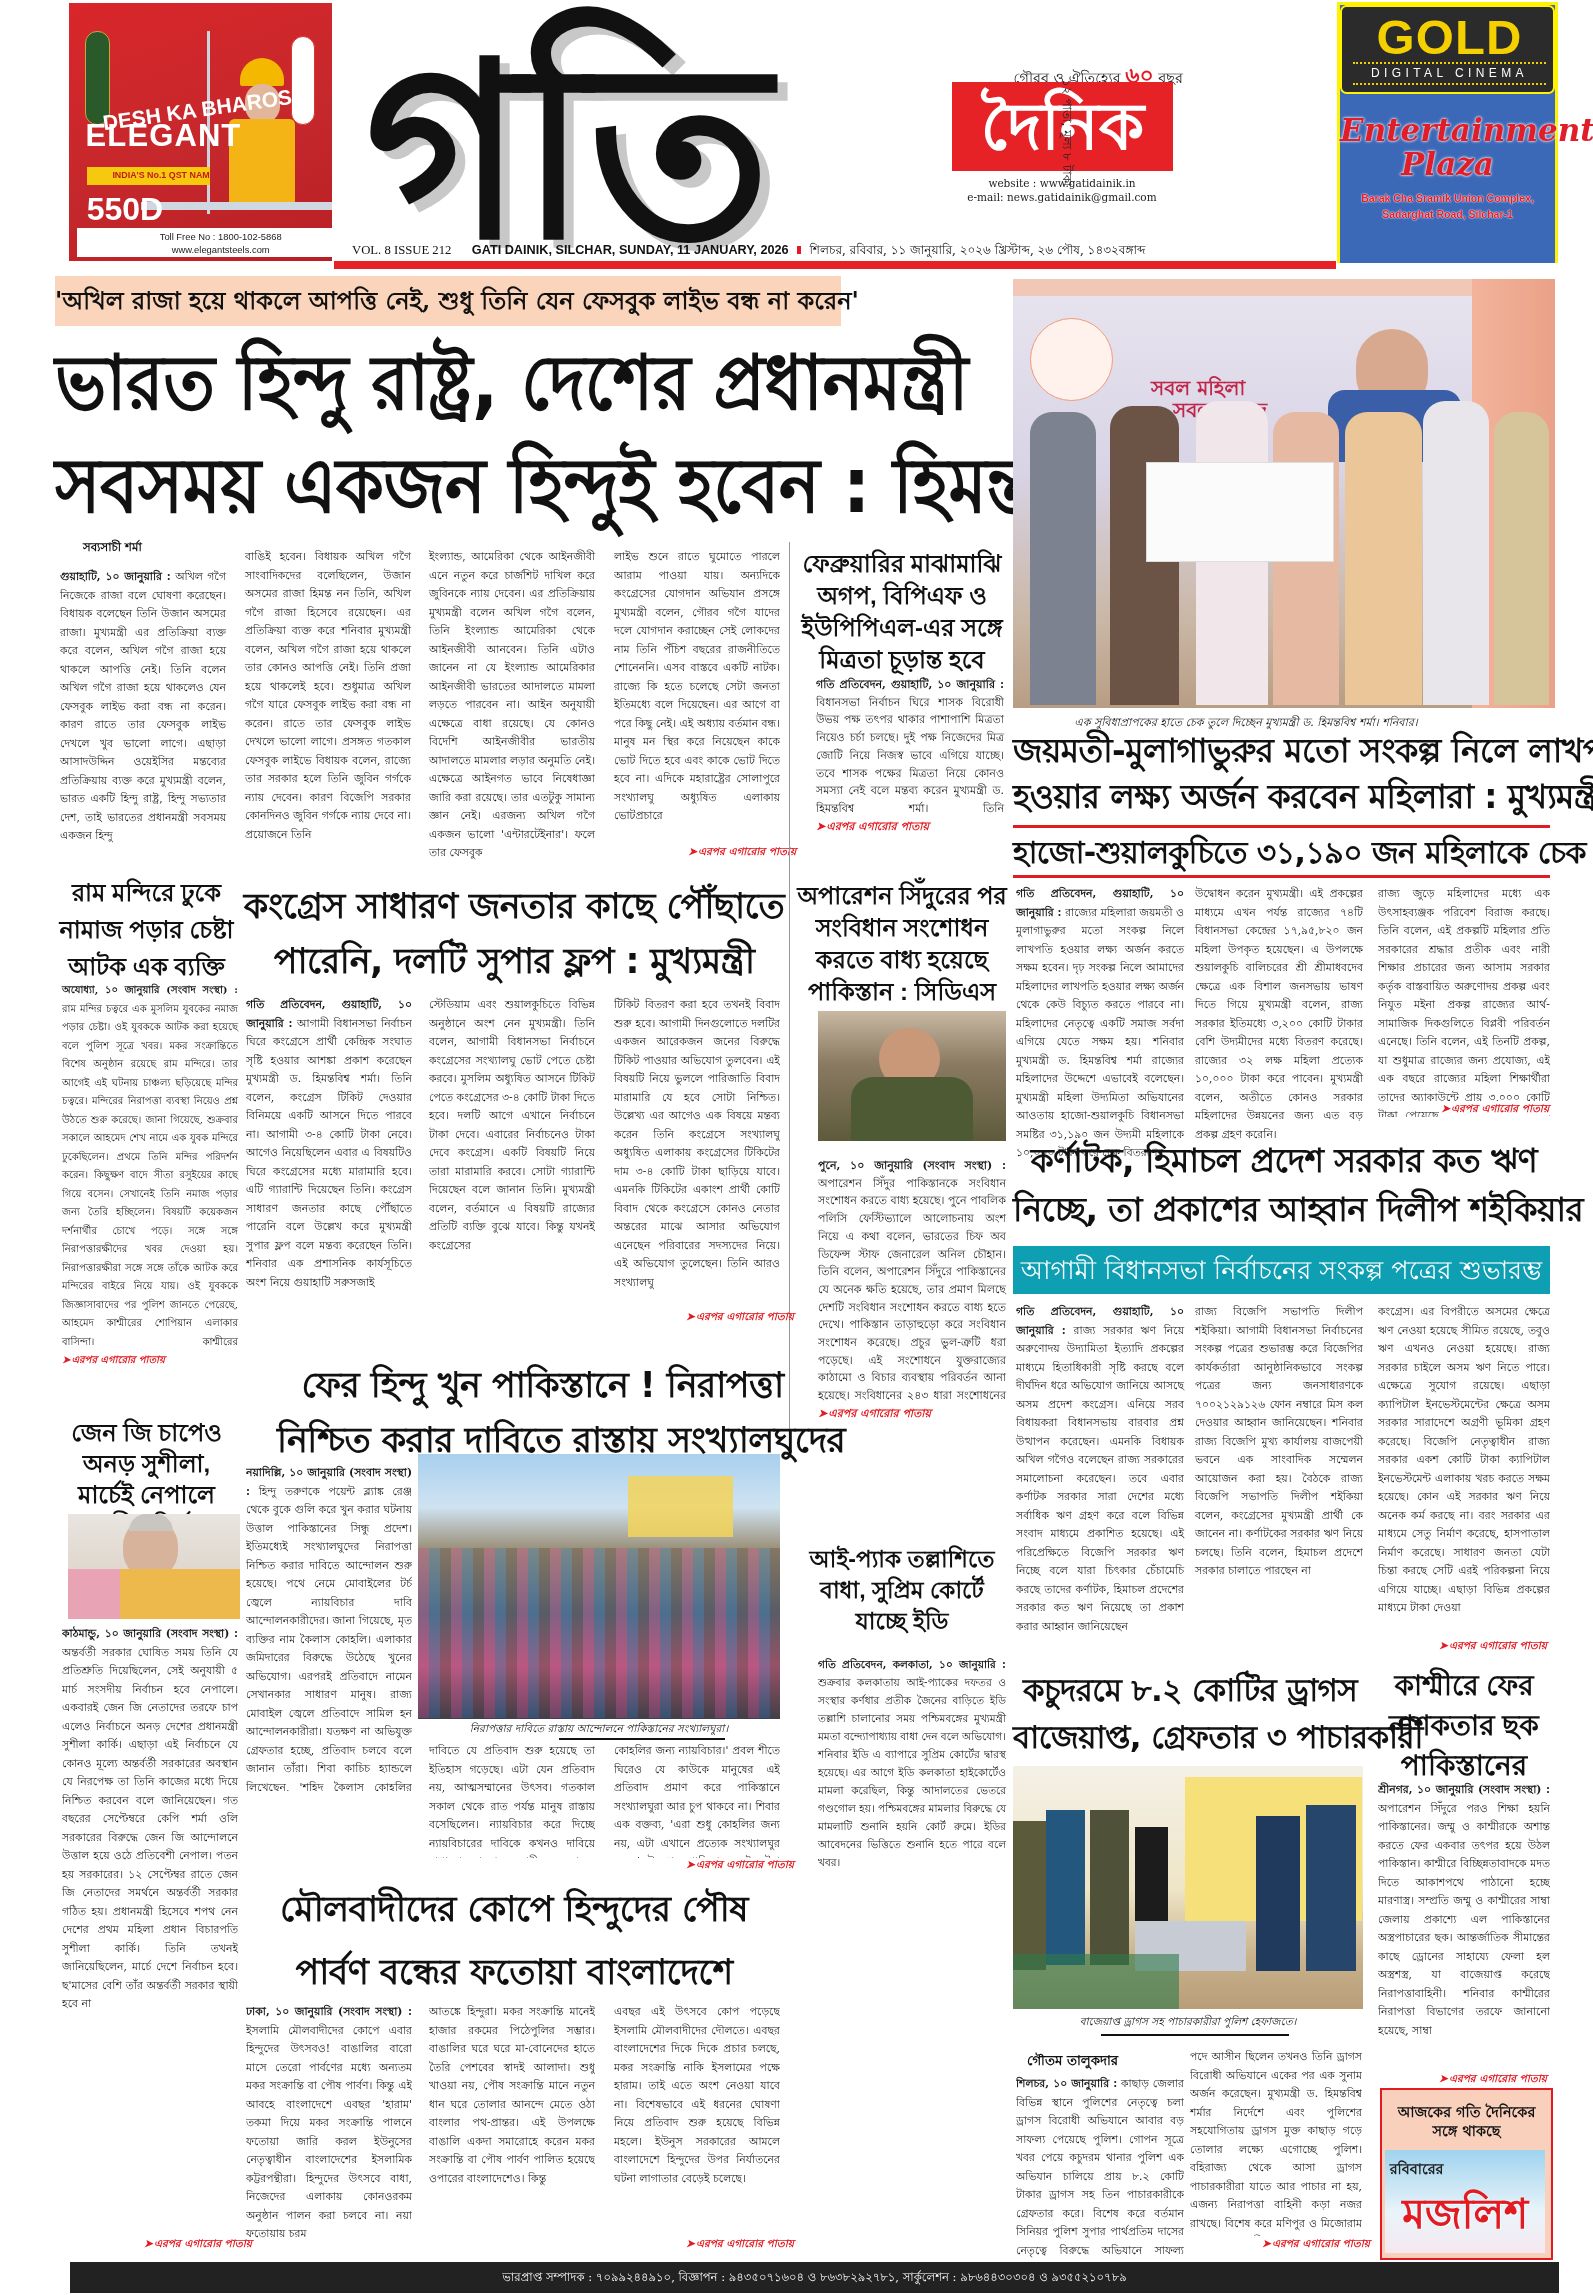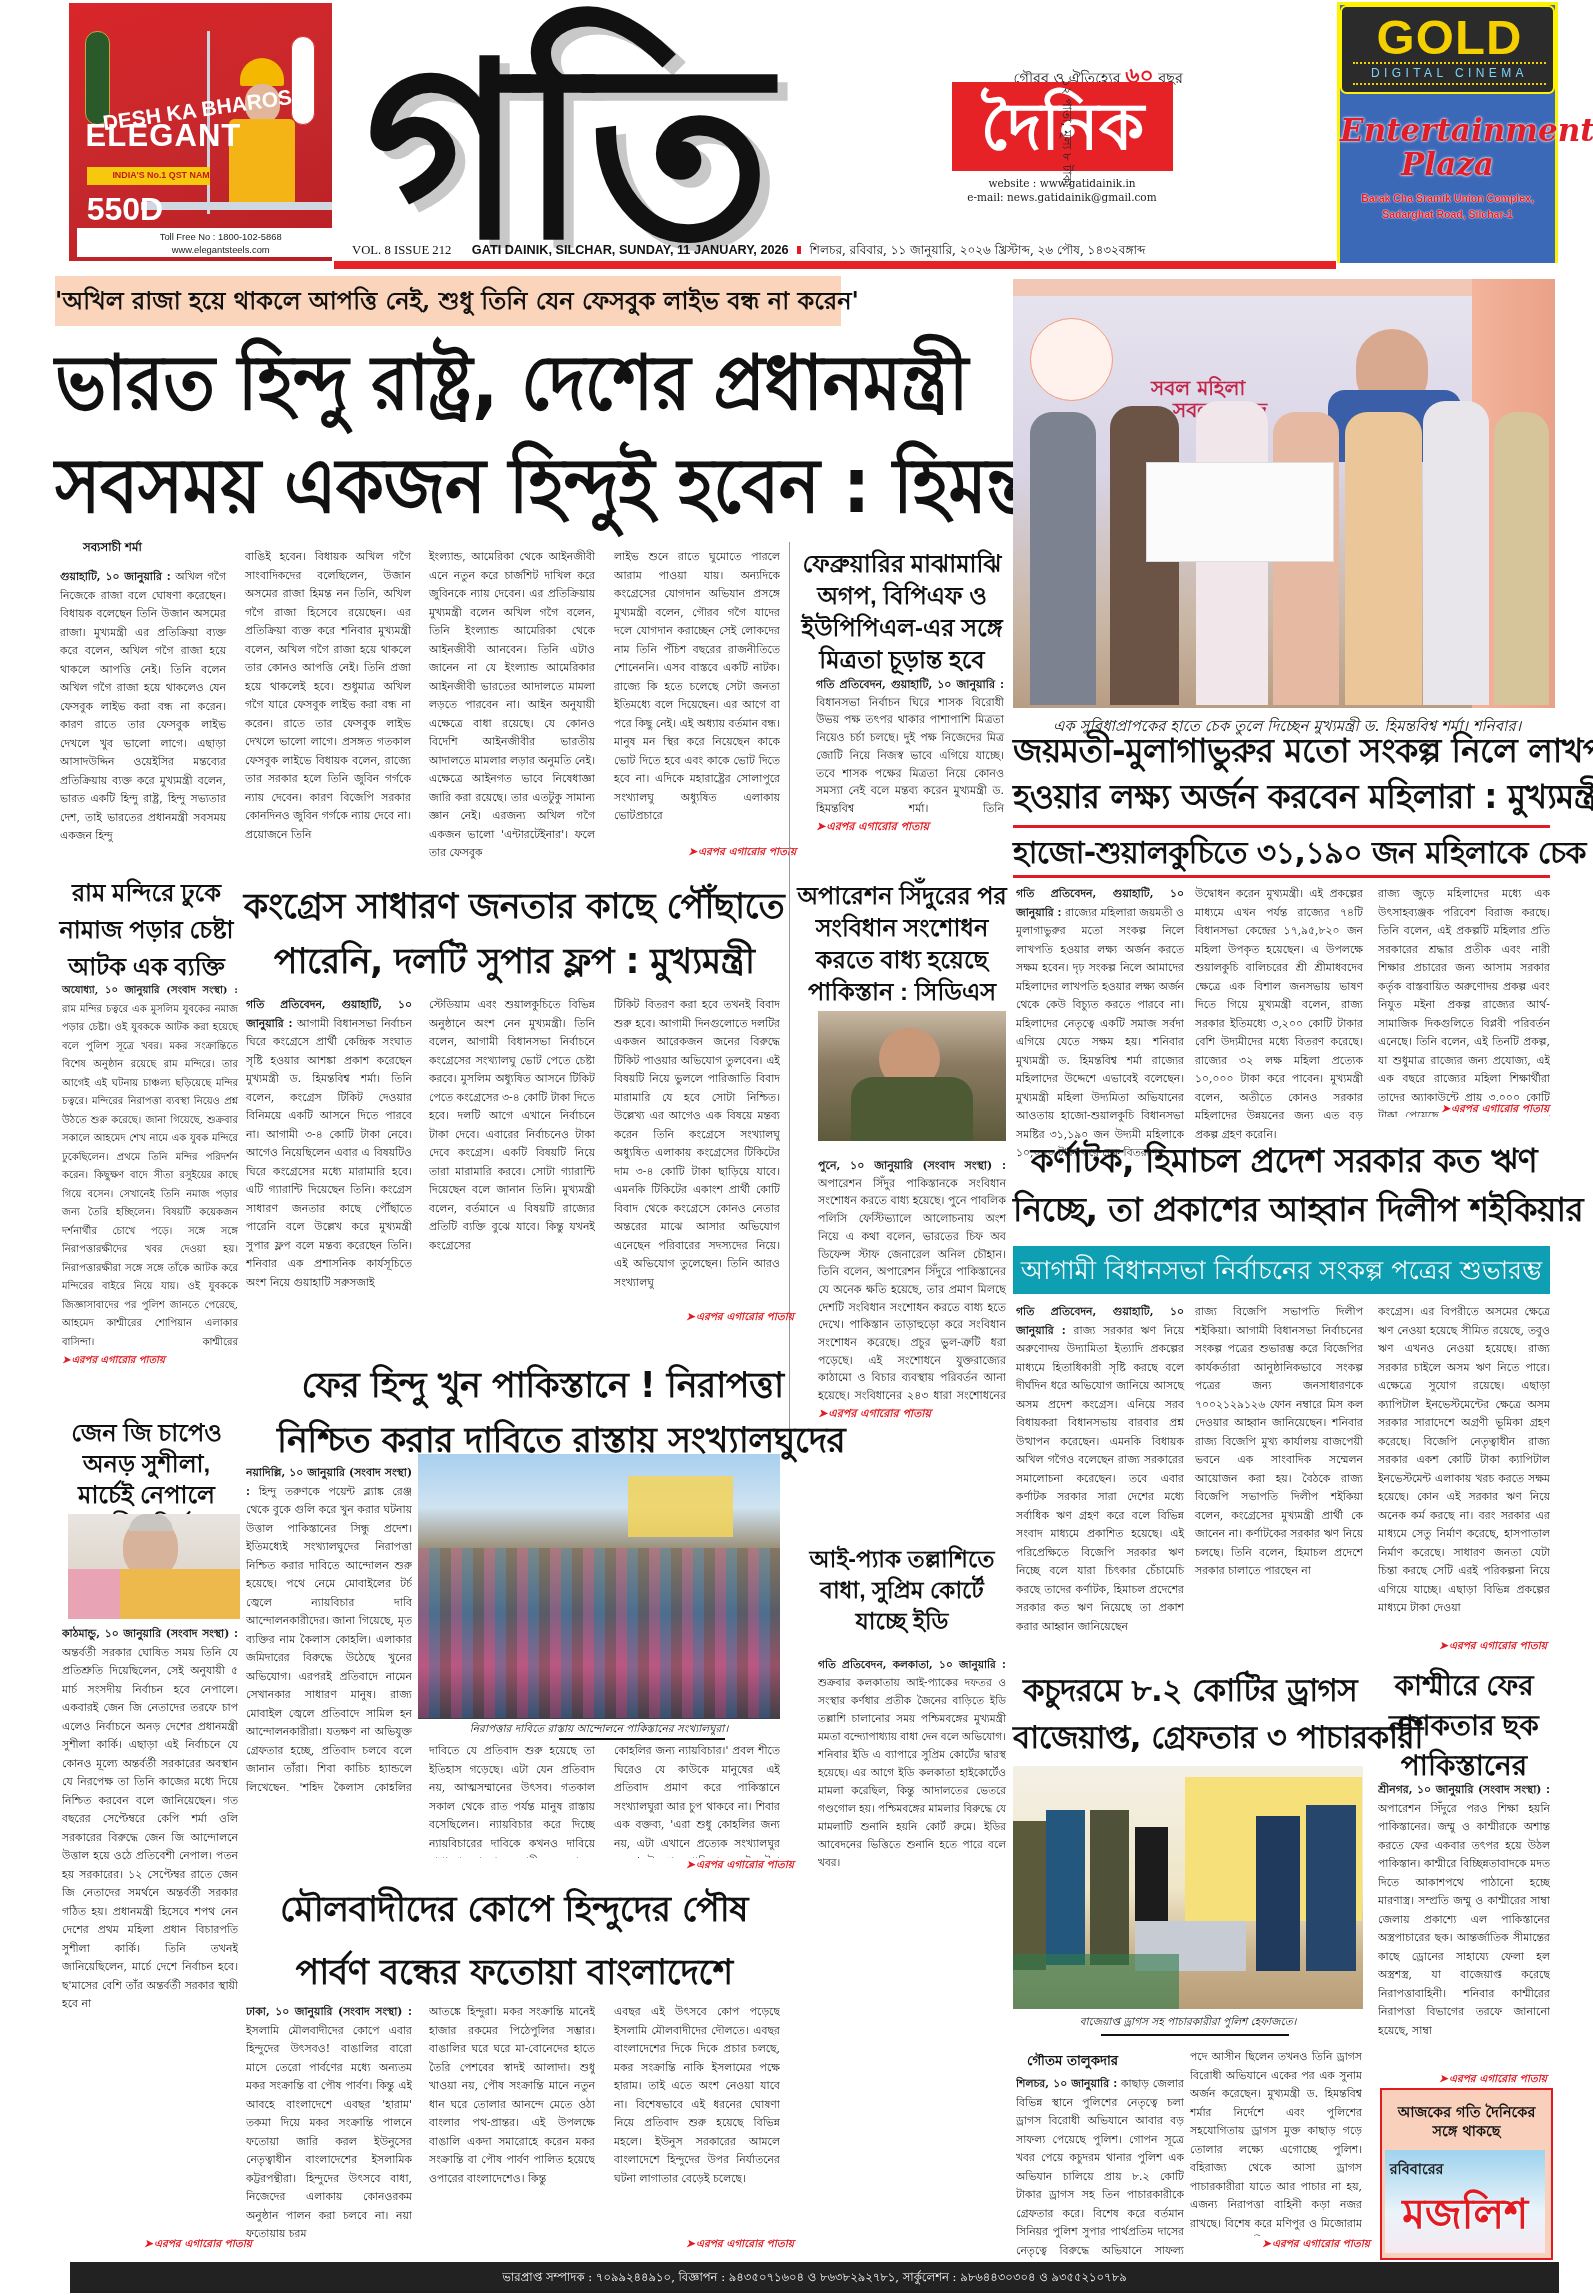--- a/index.html
+++ b/index.html
@@ -29,21 +29,21 @@
 #tagline{left:962px;top:58px;width:221px;text-align:right;font-size:14.4px;white-space:nowrap}
 #tagline .num{color:#e21b22;font-weight:bold;font-size:22px}
 #dainik-box{left:952px;top:82px;width:221px;height:89px;background:#e62227;color:#fff;font-size:65px;font-weight:bold;text-align:center;line-height:89px;font-family:"DejaVu Sans",sans-serif}
 #web{left:957px;top:176px;width:210px;text-align:center;font-size:10.5px;line-height:14.4px;color:#222}
 
 #price{left:1055px;top:66px;width:22px;height:133px;writing-mode:vertical-rl;font-size:12px;color:#222;text-align:center}
 
 #ad-right{left:1337px;top:2.2px;width:221px;height:261px;background:#3c68b8;border:3.3px solid #fff200;border-bottom:none}
 #ad-right .gold-box{position:absolute;left:0;top:0;width:215px;height:89px;background:#2b2b2b;border:2.2px solid #fff200;border-radius:6.6px}
 #ad-right .gold{position:absolute;left:11px;top:2.2px;width:193px;text-align:center;font-size:49px;font-weight:900;color:#f4d000;font-family:"Liberation Sans",sans-serif;letter-spacing:1.1px}
-#ad-right .cinema{position:absolute;left:11px;top:55px;width:193px;text-align:center;font-size:12px;color:#7dd3fc;letter-spacing:4.4px;font-family:"Liberation Sans",sans-serif;border-top:2.2px dotted #f4d000;border-bottom:2.2px dotted #f4d000;padding:2.2px 0}
+#ad-right .cinema{position:absolute;left:11px;top:55px;width:193px;text-align:center;font-size:12px;color:#ffffff;letter-spacing:4.4px;font-family:"Liberation Sans",sans-serif;border-top:2.2px dotted #f4d000;border-bottom:2.2px dotted #f4d000;padding:2.2px 0}
 #ad-right .ent{position:absolute;left:0;top:108px;width:215px;text-align:center;font-size:31px;font-style:italic;font-weight:bold;color:#e01e2a;text-shadow:0 0 3.3px #fff,0 0 1.7px #fff;font-family:"DejaVu Serif",serif;line-height:34px}
 #ad-right .addr{position:absolute;left:0;top:186px;width:215px;text-align:center;font-size:10.5px;font-weight:bold;color:#e01e2a;text-shadow:0 0 1.7px #fff,0 0 1.1px #fff;line-height:15.5px;font-family:"Liberation Sans",sans-serif}
 
 #dateline{left:352px;top:241px;width:985px;height:19px;font-size:12px;white-space:nowrap;line-height:19px}
 #dateline .vol{font-family:"Liberation Serif",serif;font-size:12.7px;margin-right:16.6px}
 #dateline .en{font-family:"Liberation Sans",sans-serif;font-weight:bold;font-size:12.7px}
 #dateline .sep{display:inline-block;width:4.4px;height:7.7px;background:#e21b22;margin:0 4.4px}
 #redbar{left:334px;top:261px;width:1002px;height:7.7px;background:#e62227}
 
 
@@ -181,21 +181,21 @@
 
   <div style="position:absolute;left:16.6px;top:133px;width:66px;height:293px;background:#7d8290;border-radius:22px 22px 0 0"></div>
   <div style="position:absolute;left:97px;top:127px;width:69px;height:299px;background:#6b5446;border-radius:22px 22px 0 0"></div>
   <div style="position:absolute;left:183px;top:122px;width:72px;height:304px;background:#f1e6ea;border-radius:22px 22px 0 0"></div>
   <div style="position:absolute;left:260px;top:133px;width:66px;height:293px;background:#e5b9a2;border-radius:22px 22px 0 0"></div>
   <div style="position:absolute;left:332px;top:133px;width:77px;height:293px;background:#eac699;border-radius:22px 22px 0 0"></div>
   <div style="position:absolute;left:410px;top:122px;width:66px;height:304px;background:#e8e6ea;border-radius:22px 22px 0 0"></div>
   <div style="position:absolute;left:481px;top:133px;width:55px;height:293px;background:#d6c49a;border-radius:22px 22px 0 0"></div>
   <div style="position:absolute;left:133px;top:183px;width:188px;height:100px;background:#fbfbfb;border:1.1px solid #ddd"></div>
 </div>
-<div class="abs caption" style="left:1016px;top:714px;width:542px;font-size:15px">এক সুবিধাপ্রাপকের হাতে চেক তুলে দিচ্ছেন মুখ্যমন্ত্রী ড. হিমন্তবিশ্ব শর্মা। শনিবার।</div>
+<div class="abs caption" style="left:975px;top:714px;width:542px;font-size:11px">এক সুবিধাপ্রাপকের হাতে চেক তুলে দিচ্ছেন মুখ্যমন্ত্রী ড. হিমন্তবিশ্ব শর্মা। শনিবার।</div>
 <div class="abs headline" style="left:1013px;top:728px;width:542px;font-size:33px;line-height:46px">জয়মতী-মুলাগাভুরুর মতো সংকল্প নিলে লাখপতি</div>
 <div class="abs headline" style="left:1013px;top:774px;width:542px;font-size:33px;line-height:46px">হওয়ার লক্ষ্য অর্জন করবেন মহিলারা : মুখ্যমন্ত্রী</div>
 <div class="redline" style="left:1013px;top:743px;width:0"></div>
 <div class="redline" style="left:1013px;top:825px;width:537px;height:3.3px"></div>
 <div class="abs headline" style="left:1013px;top:832px;width:537px;font-size:30px;line-height:42px">হাজো-শুয়ালকুচিতে ৩১,১৯০ জন মহিলাকে চেক বিতরণ</div>
 <div class="redline" style="left:1013px;top:875px;width:537px;height:3.3px"></div>
 
 <div class="abs col" style="left:1016px;top:885px;width:168px">
   <b>গতি প্রতিবেদন, গুয়াহাটি, ১০ জানুয়ারি :</b>
   <span>রাজ্যের মহিলারা জয়মতী ও মুলাগাভুরুর মতো সংকল্প নিলে লাখপতি হওয়ার লক্ষ্য অর্জন করতে সক্ষম হবেন। দৃঢ় সংকল্প নিলে আমাদের মহিলাদের লাখপতি হওয়ার লক্ষ্য অর্জন থেকে কেউ বিচ্যুত করতে পারবে না। মহিলাদের নেতৃত্বে একটি সমাজ সর্বদা এগিয়ে যেতে সক্ষম হয়। শনিবার মুখ্যমন্ত্রী ড. হিমন্তবিশ্ব শর্মা রাজ্যের মহিলাদের উদ্দেশে এভাবেই বলেছেন। মুখ্যমন্ত্রী মহিলা উদ্যমিতা অভিযানের আওতায় হাজো-শুয়ালকুচি বিধানসভা সমষ্টির ৩১,১৯০ জন উদ্যমী মহিলাকে ১০,০০০ টাকা করে চেক বিতরণের</span>

